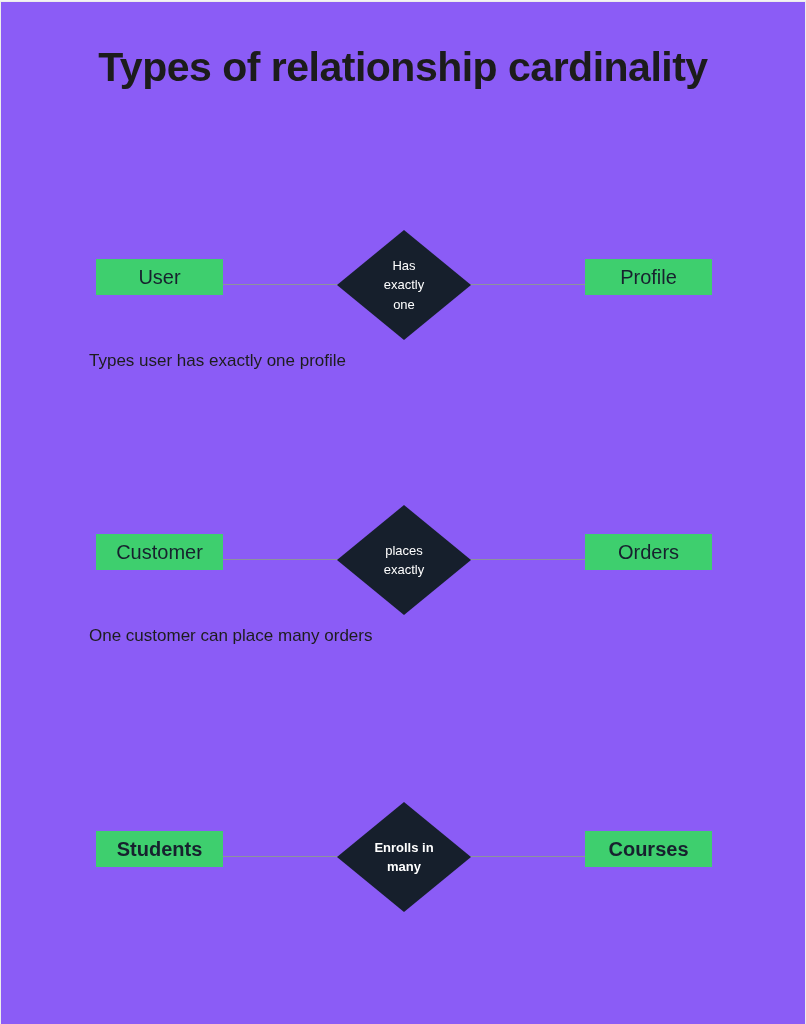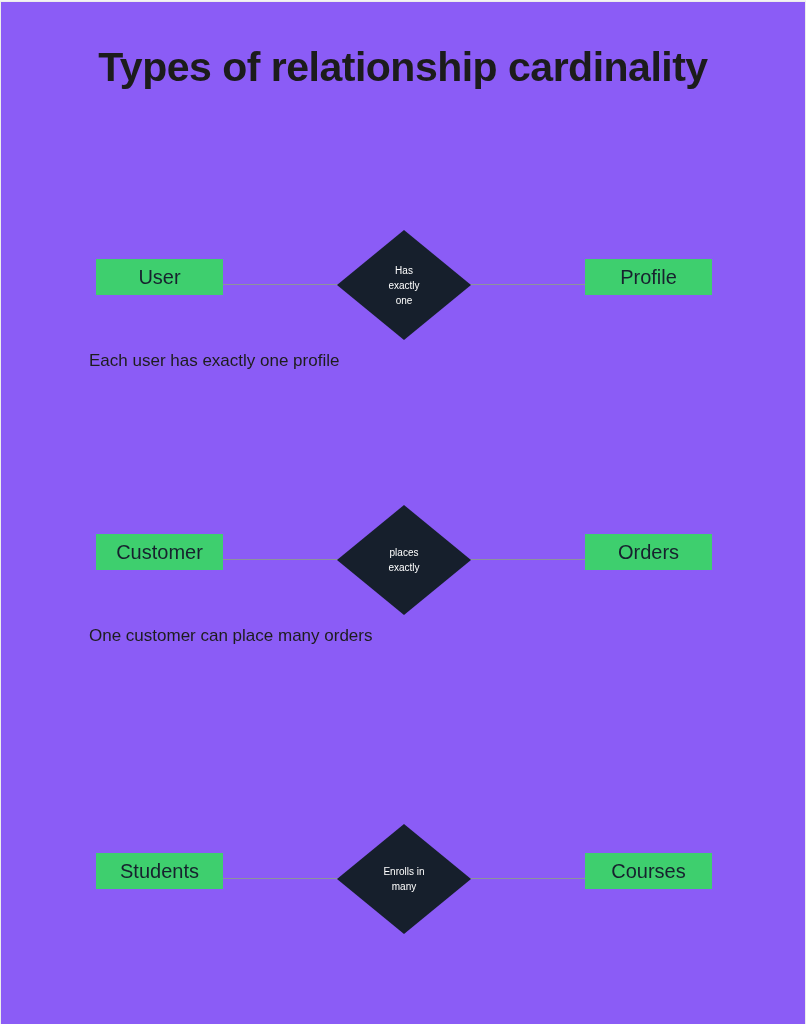--- a/index.html
+++ b/index.html
@@ -29,21 +29,21 @@
   }
 
   .diagram-row {
     position: absolute;
     left: 0;
     width: 100%;
     height: 110px;
   }
   .row-1 { top: 228px; }
   .row-2 { top: 503px; }
-  .row-3 { top: 822px; }
+  .row-3 { top: 800px; font-weight: bold; }
 
   .connector {
     position: absolute;
     top: 54px;
     left: 158px;
     width: 492px;
     height: 1px;
     background: #8d939c;
   }
 
@@ -74,21 +74,21 @@
   }
   .diamond-shape {
     position: absolute;
     inset: 0;
     background: var(--diamond_navy, #161f2c);
     clip-path: polygon(50% 0, 100% 50%, 50% 100%, 0 50%);
   }
   .diamond-label {
     position: relative;
     color: #ffffff;
-    font-size: 10px;
+    font-size: 13px;
     line-height: 1.5;
     text-align: center;
     white-space: pre-line;
     max-width: 90px;
   }
 
   .caption {
     position: absolute;
     left: 88px;
     top: 121px;
@@ -107,21 +107,21 @@
   <div class="diagram-row row-1">
     <div class="connector"></div>
     <div class="entity left">User</div>
     <div class="diamond-wrap">
       <div class="diamond-shape"></div>
       <div class="diamond-label">Has
 exactly
 one</div>
     </div>
     <div class="entity right">Profile</div>
-    <div class="caption">Each user has exactly one profile</div>
+    <div class="caption">Types user has exactly one profile</div>
   </div>
 
   <div class="diagram-row row-2">
     <div class="connector"></div>
     <div class="entity left">Customer</div>
     <div class="diamond-wrap">
       <div class="diamond-shape"></div>
       <div class="diamond-label">places
 exactly</div>
     </div>

